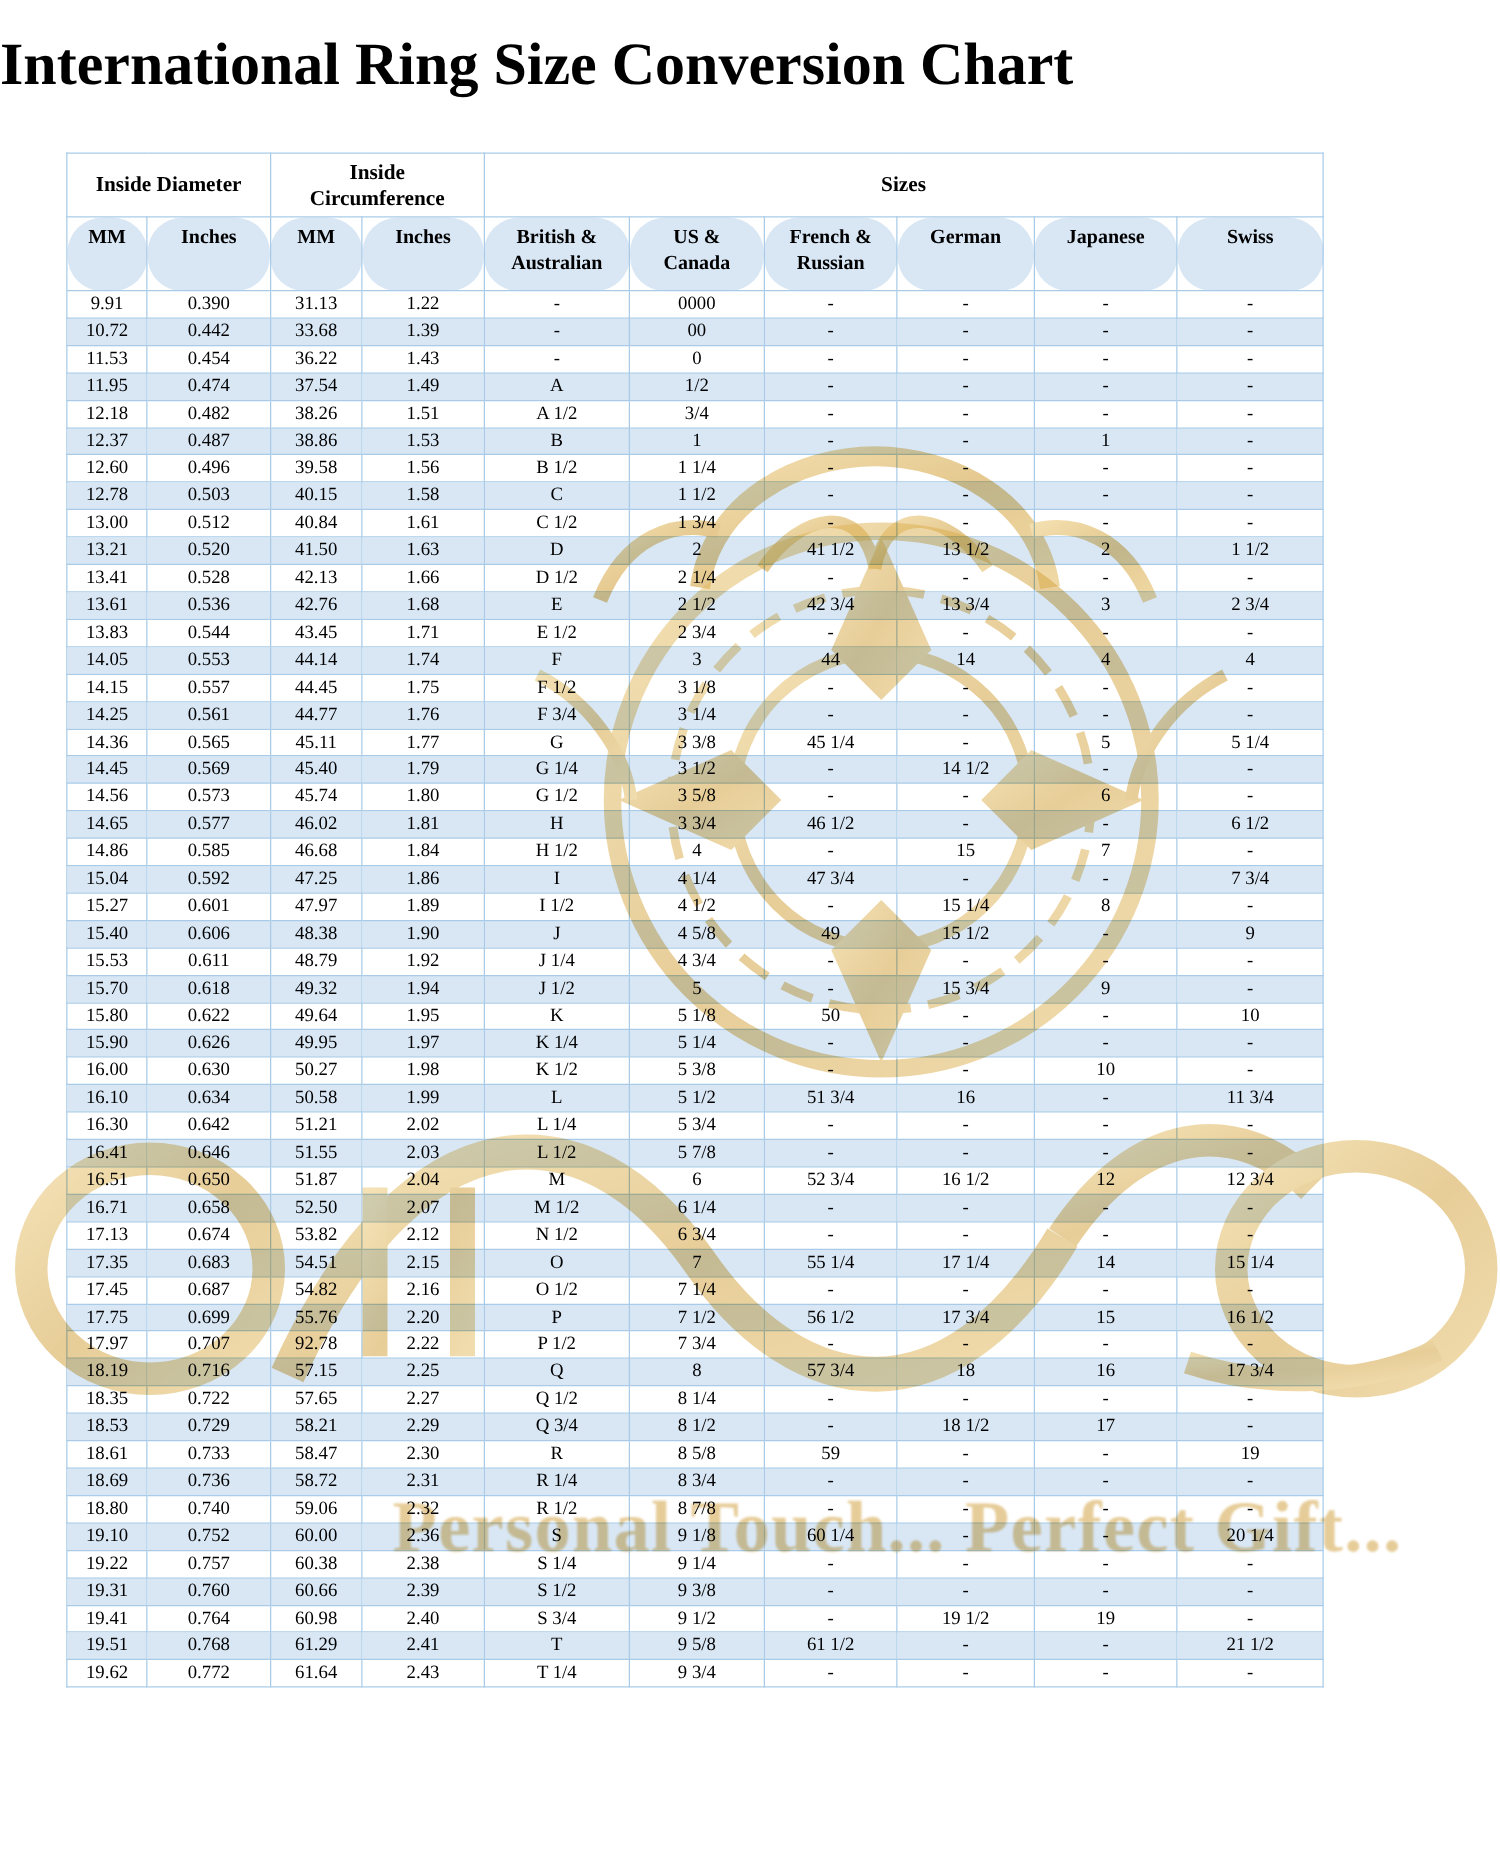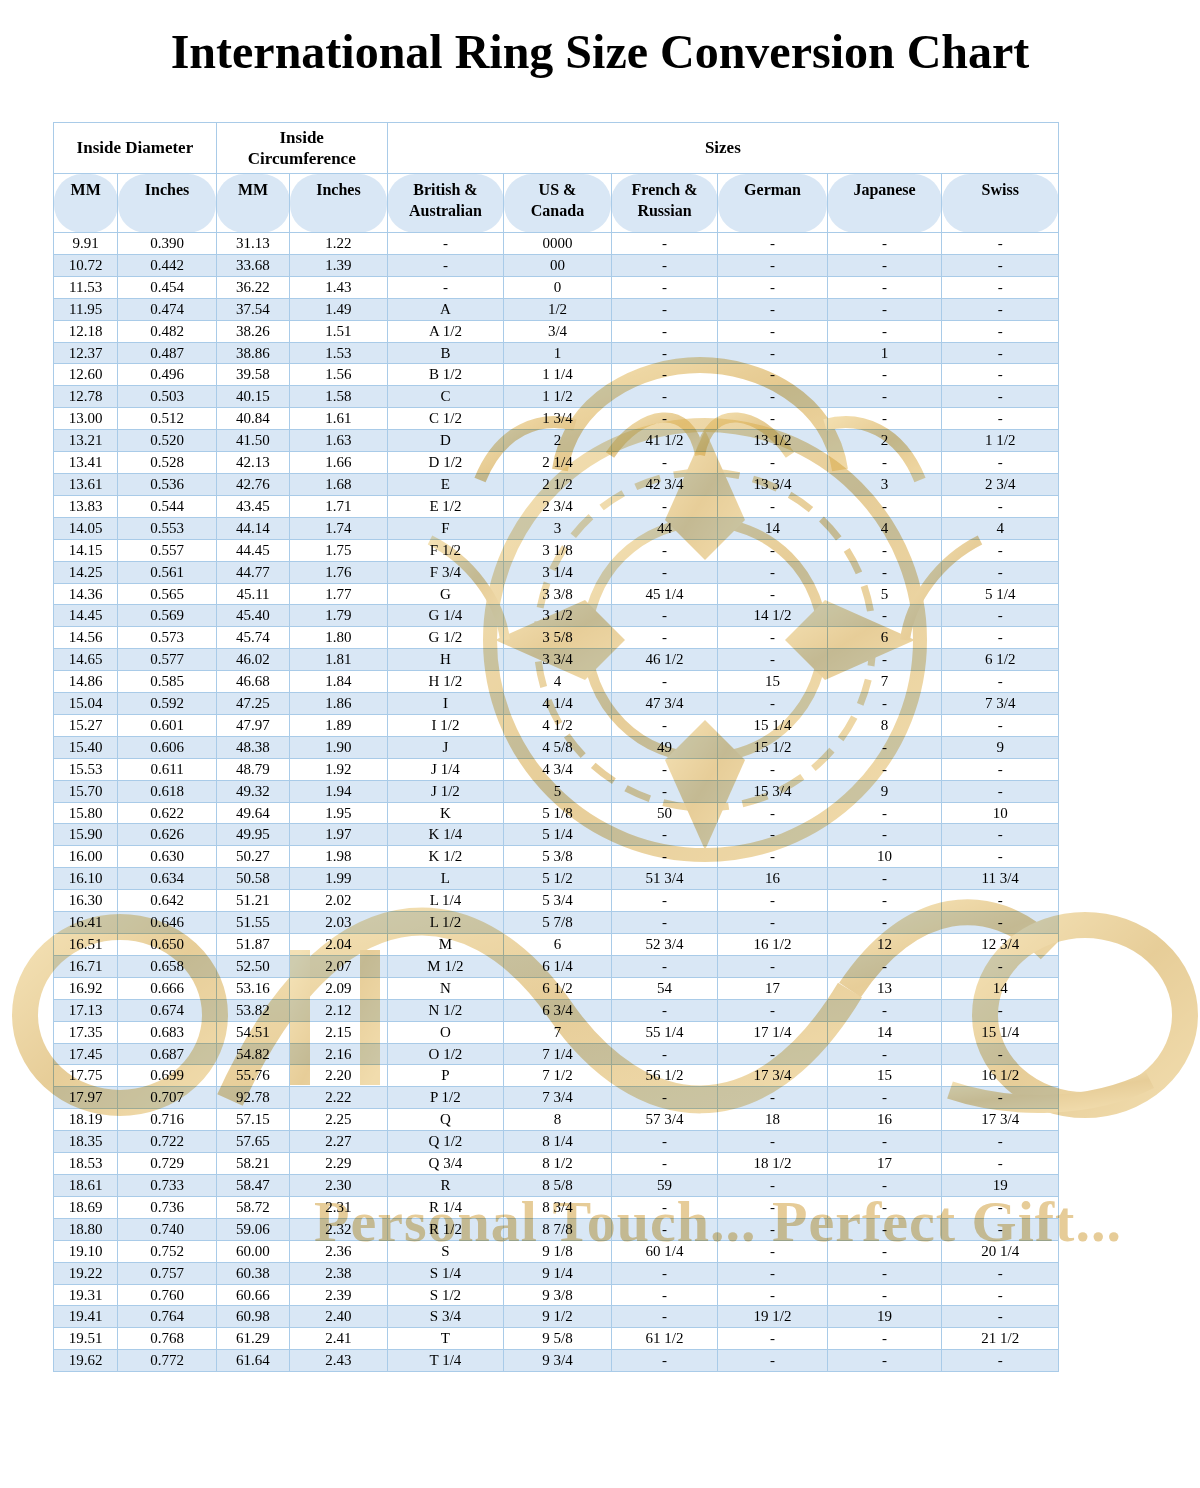--- a/index.html
+++ b/index.html
@@ -1,21 +1,21 @@
 <!DOCTYPE html>
 <html><head>
 <meta charset="utf-8">
 <style>
   html,body { margin:0; padding:0; }
   body { width:1200px; height:1488px; background:#ffffff; font-family:"Liberation Serif","DejaVu Serif",serif; }
   .page { position:relative; width:1200px; height:1488px; overflow:hidden; background:#fff; }
 
   .page-title {
     position:absolute; top:24px; left:0; width:1200px;
-    text-align:center; font-weight:bold; font-size:48px; color:#000;
+    text-align:left; font-weight:bold; font-size:48px; color:#000;
     letter-spacing:0px; margin:0;
   }
 
   table.ring-table {
     position:absolute; left:53px; top:122px; width:1006px;
     border-collapse:collapse; table-layout:fixed; background:transparent;
   }
   table.ring-table th, table.ring-table td {
     border:1px solid #a9cbe8; padding:0; text-align:center; color:#000;
   }
@@ -491,32 +491,20 @@
           <td>52.50</td>
           <td>2.07</td>
           <td>M 1/2</td>
           <td>6 1/4</td>
           <td>-</td>
           <td>-</td>
           <td>-</td>
           <td>-</td>
         </tr>
         <tr>
-          <td>16.92</td>
-          <td>0.666</td>
-          <td>53.16</td>
-          <td>2.09</td>
-          <td>N</td>
-          <td>6 1/2</td>
-          <td>54</td>
-          <td>17</td>
-          <td>13</td>
-          <td>14</td>
-        </tr>
-        <tr>
           <td>17.13</td>
           <td>0.674</td>
           <td>53.82</td>
           <td>2.12</td>
           <td>N 1/2</td>
           <td>6 3/4</td>
           <td>-</td>
           <td>-</td>
           <td>-</td>
           <td>-</td>

